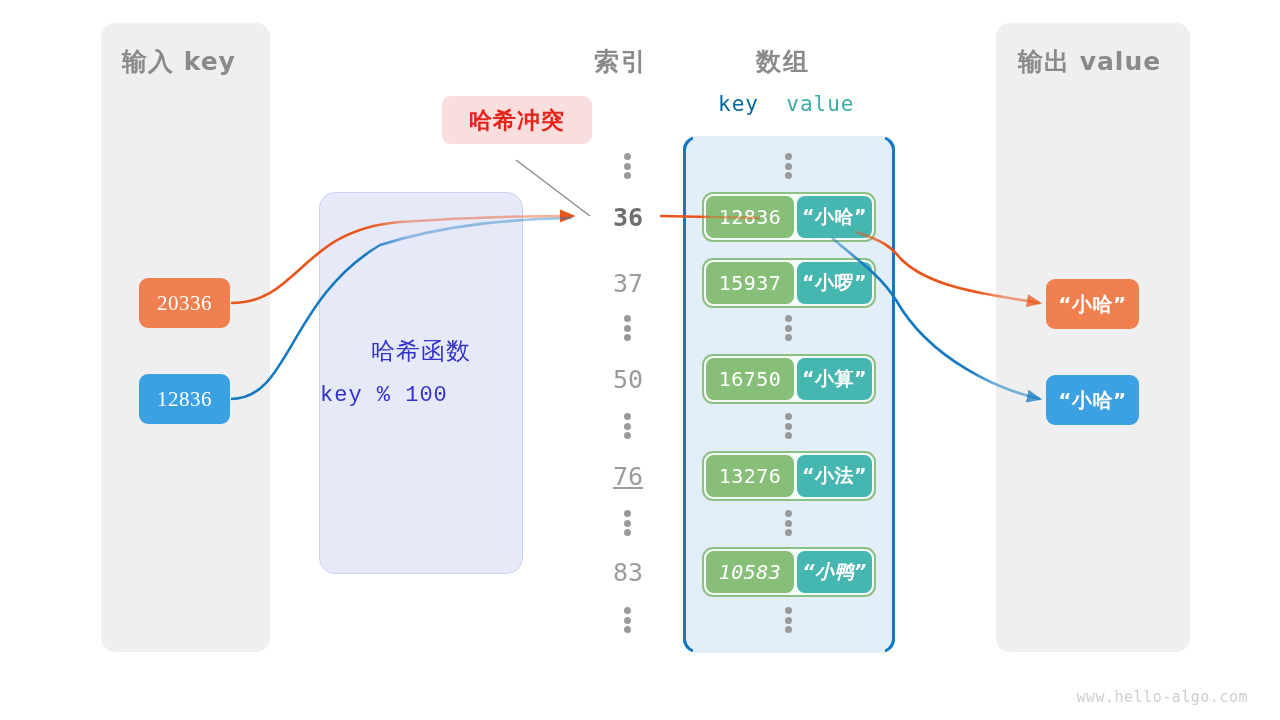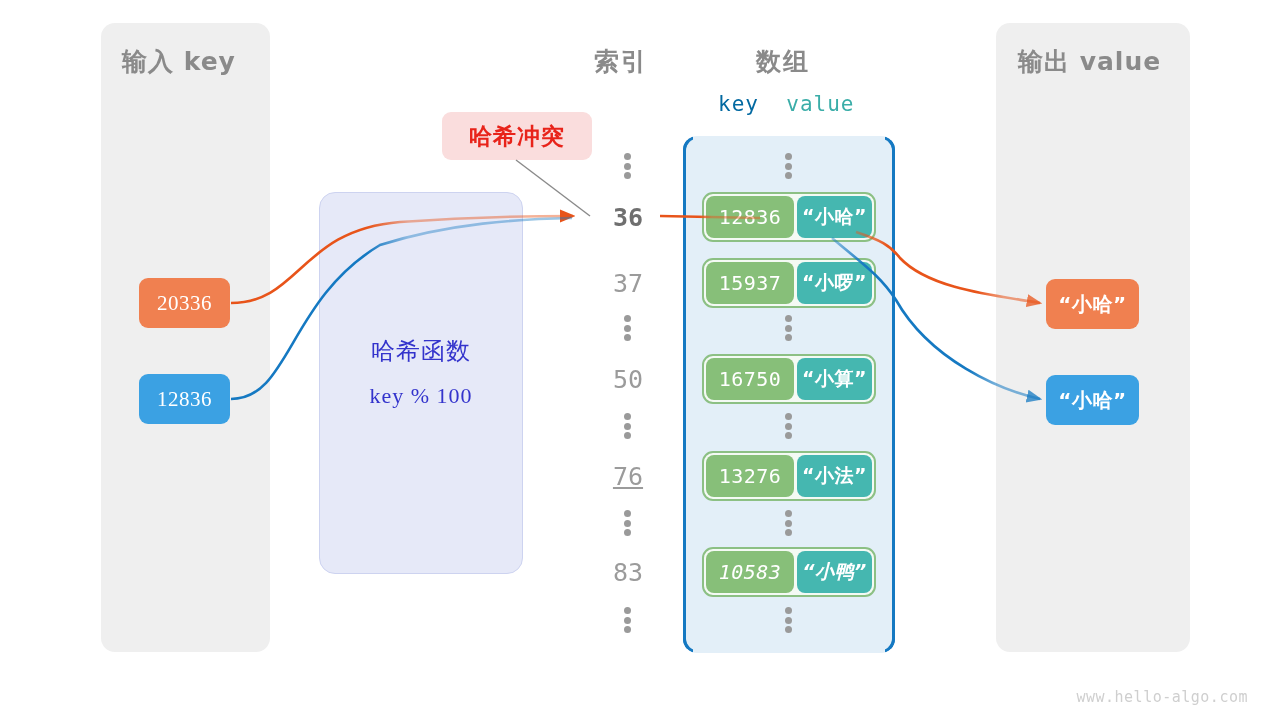--- a/index.html
+++ b/index.html
@@ -52,23 +52,23 @@
     color: #3333cc;
     font-weight: normal;
     font-size: 24px;
     letter-spacing: 1px;
   }
   .hash-formula {
     position: absolute;
     left: 0;
     right: 0;
     top: 190px;
-    text-align: center;
+    text-align: left;
     color: #3333cc;
-    font-family: Liberation Serif, serif;
+    font-family: Liberation Mono, monospace;
     font-size: 22px;
     letter-spacing: 1px;
   }
 
   
   .col-header {
     position: absolute;
     color: #8a8a8a;
     font-weight: bold;
     font-size: 25px;
@@ -214,21 +214,21 @@
     font-weight: bold;
     font-size: 20px;
   }
   .chip.orange { background: #f08050; }
   .chip.blue   { background: #3ba1e3; }
 
   
   .callout {
     position: absolute;
     left: 442px;
-    top: 112px;
+    top: 96px;
     width: 150px;
     height: 48px;
     background: #fadddd;
     border-radius: 9px;
     color: #e8231a;
     font-weight: bold;
     font-size: 23px;
     display: flex;
     align-items: center;
     justify-content: center;

